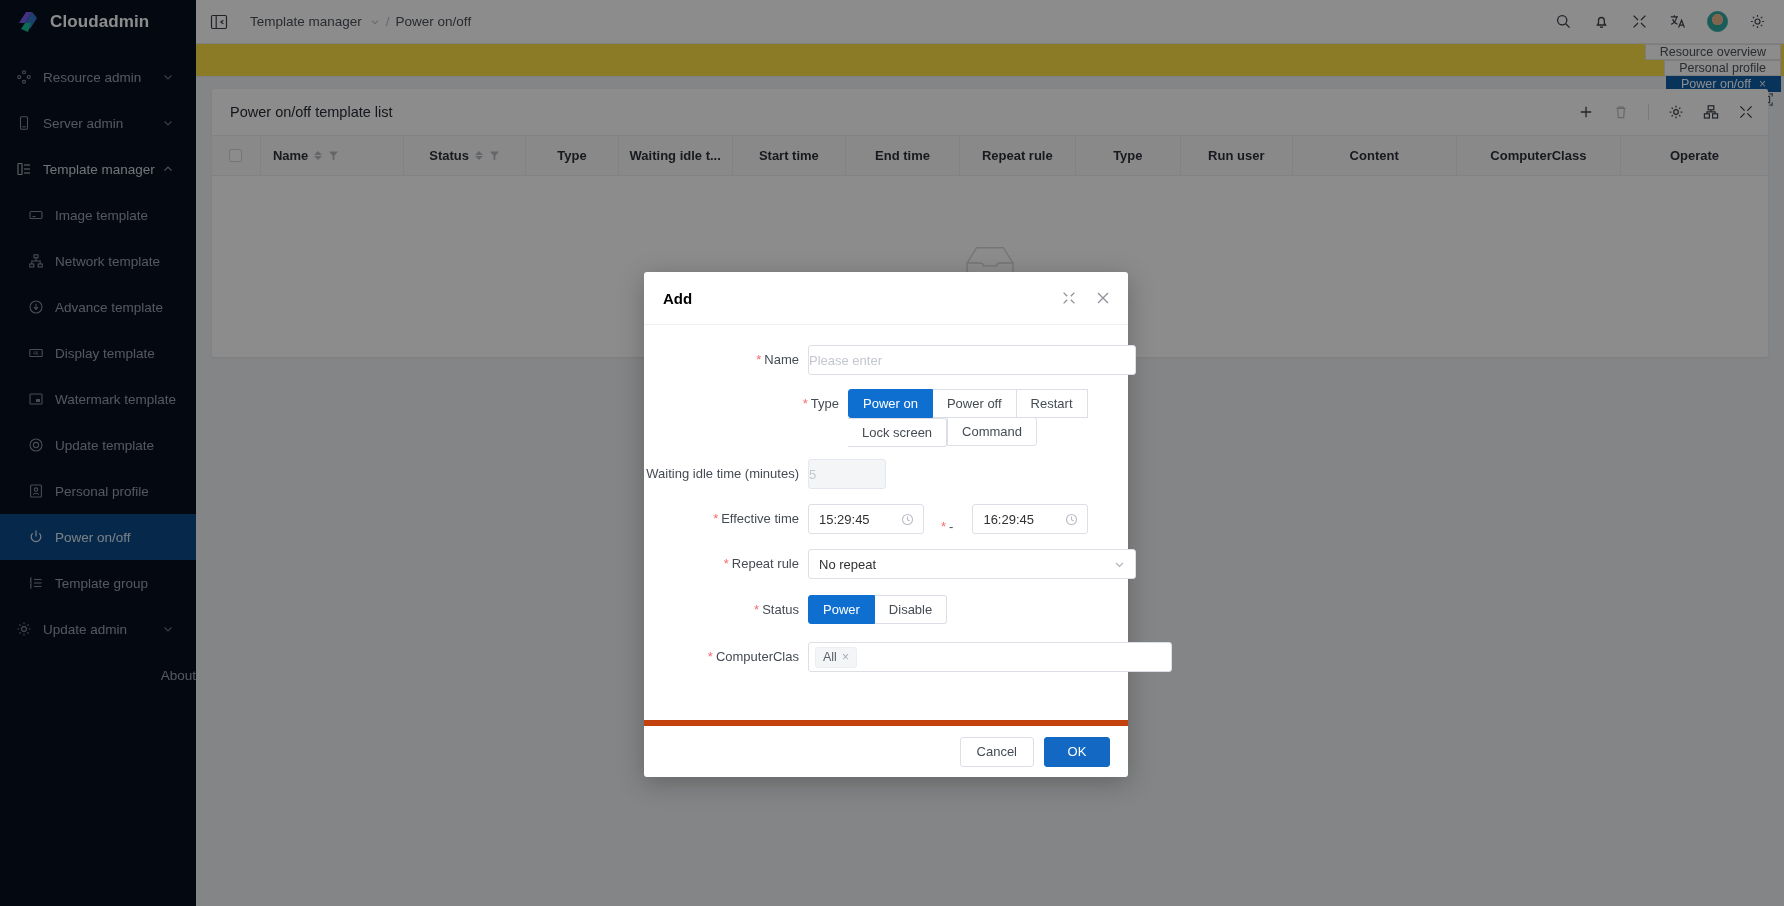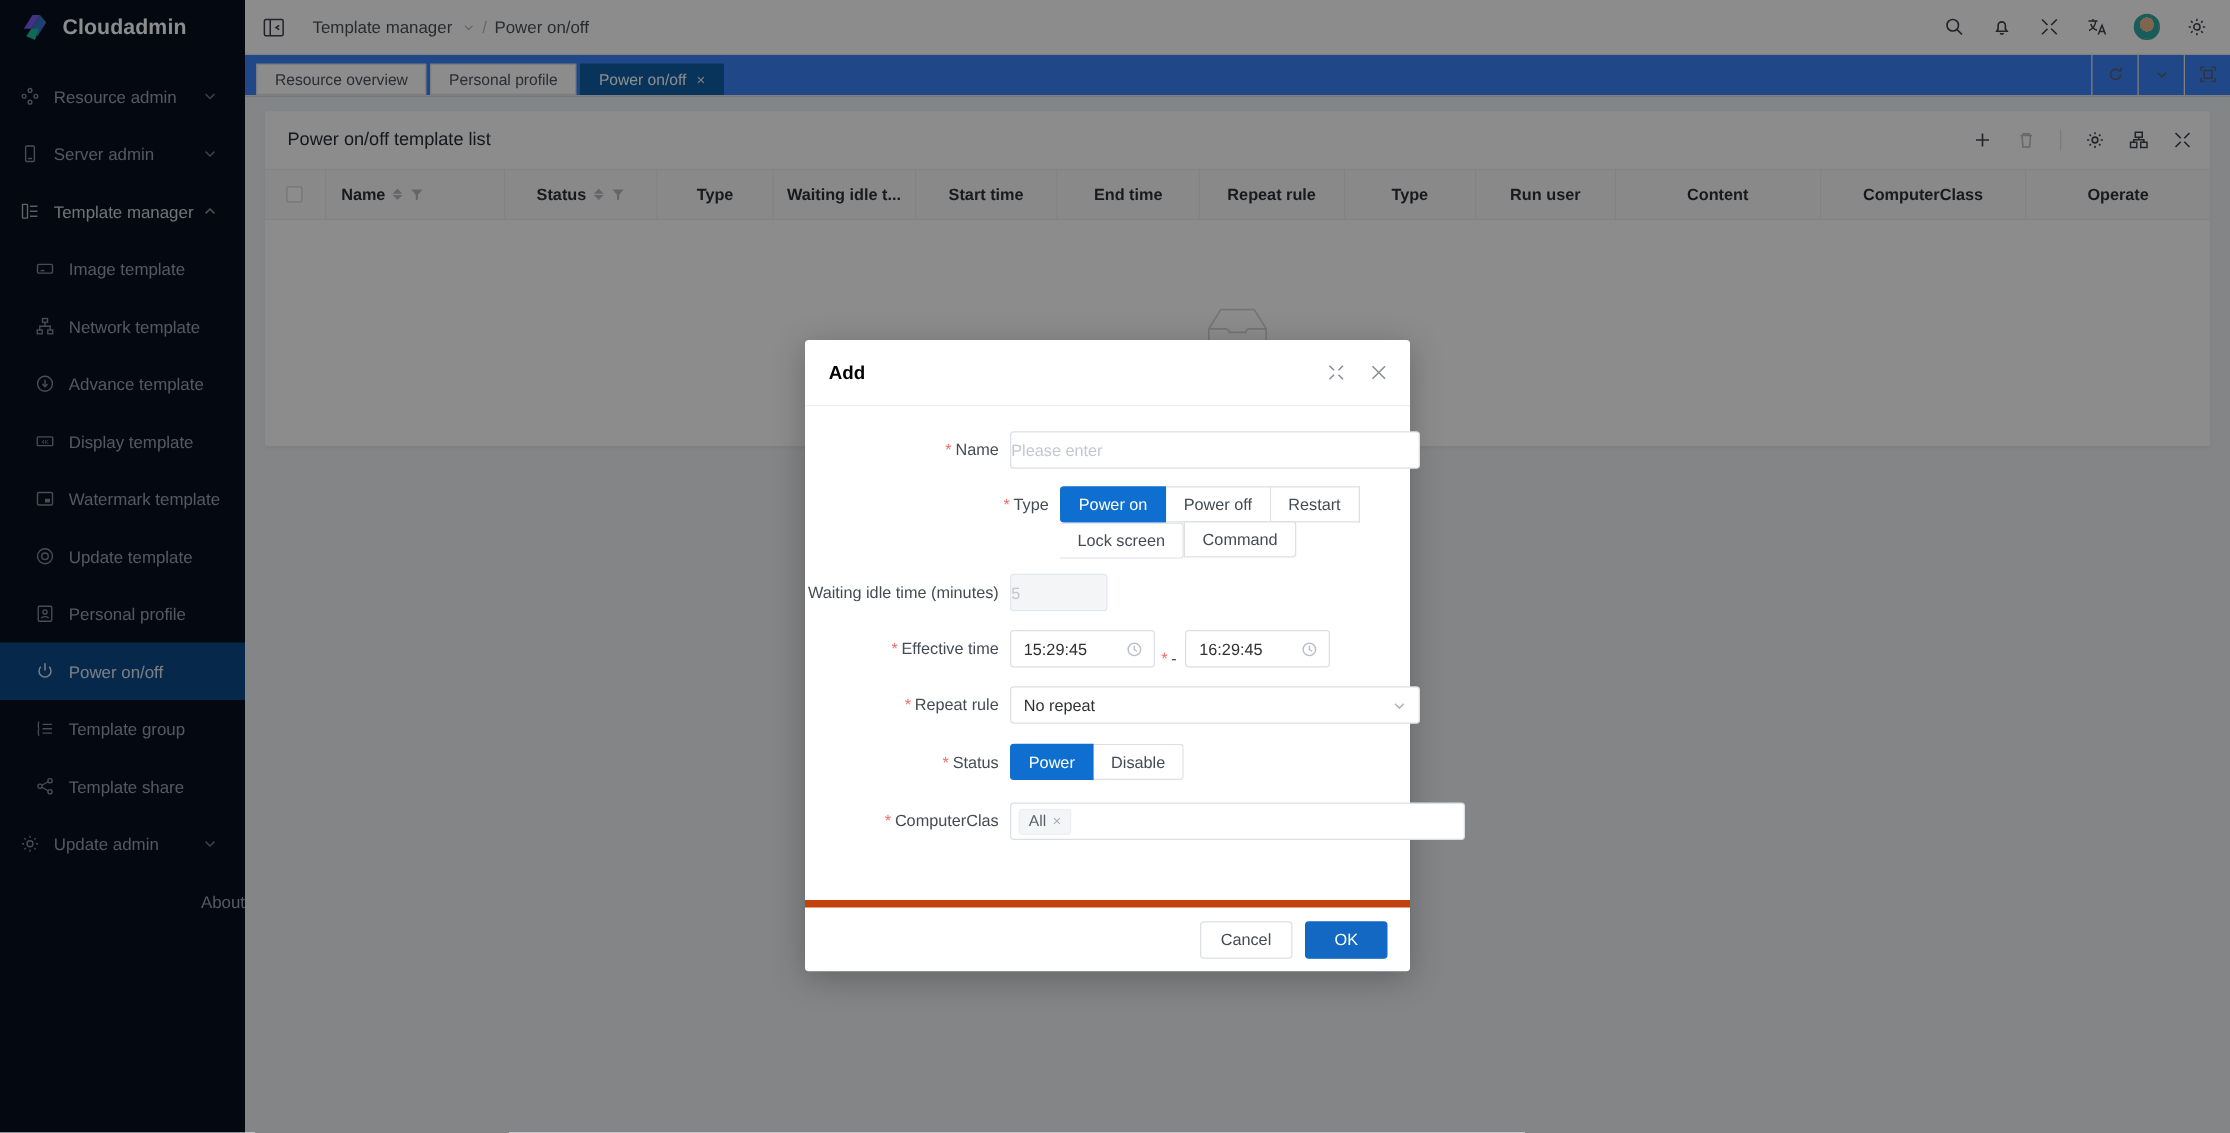--- a/index.html
+++ b/index.html
@@ -64,25 +64,26 @@
   .topbar-right { margin-left: auto; display: flex; align-items: center; gap: 21px; }
   .tb-ic { width: 17px; height: 17px; cursor: pointer; display:block; }
   .avatar {
     width: 21px; height: 21px; border-radius: 50%;
     background: radial-gradient(circle at 50% 40%, #e8b98e 0 38%, #2fa9a0 39% 100%);
     border: 1px solid #2fa9a0; cursor: pointer;
   }
 
   
   .tabsbar {
-    height: 33px; background: #3b82f6;
+    height: 33px; background: #fde047;
     display: flex; align-items: flex-end;
     padding-left: 9px;
     border-bottom: 1px solid #e4e7eb;
     position: relative;
+    flex-direction: column;
   }
   .tab {
     height: 25px; padding: 0 14px;
     display: flex; align-items: center; gap: 8px;
     font-size: 12.5px; color: #4d525a;
     border: 1px solid #e0e3e8; background: #fff;
     margin-right: 3px; cursor: pointer;
   }
   .tab.active { background: #0f5fa8; color: #ffffff; border-color: #0f5fa8; }
   .tab .x { font-size: 12px; opacity: .85; }
@@ -182,21 +183,21 @@
   .rbtn:first-child { border-left: 1px solid #dcdfe6; border-radius: 3px 0 0 3px; }
   .rbtn.wrapstart { border-left: 1px solid #dcdfe6; border-radius: 3px 0 0 3px; margin-top: -1px; }
   .rbtn.last { border-radius: 0 3px 3px 0; }
   .rbtn.sel { background: #0f6fd1; border-color: #0f6fd1; color: #ffffff; }
   .timebox {
     position: relative; width: 116px; height: 30px;
     border: 1px solid #dcdfe6; border-radius: 3px; background: #fff;
     display: flex; align-items: center; padding: 0 10px; font-size: 13px; color: #303133;
   }
   .timebox .clock { position: absolute; right: 9px; width: 13px; height: 13px; color: #b8bcc4; }
-  .timerow { display: flex; align-items: flex-end; gap: 0; }
+  .timerow { display: flex; align-items: flex-end; gap: 12px; }
   .dashsep { font-size: 13px; color: #454b54; padding: 0 7px 0 5px; white-space: nowrap; }
   .selectbox {
     position: relative; width: 328px; height: 30px;
     border: 1px solid #dcdfe6; border-radius: 3px; background: #fff;
     display: flex; align-items: center; padding: 0 10px; font-size: 13px; color: #303133;
   }
   .selectbox .caret { position: absolute; right: 9px; width: 13px; height: 13px; color: #b0b4bb; }
   .tagbox {
     width: 364px; min-height: 30px; border: 1px solid #dcdfe6; border-radius: 3px;
     background: #fff; display: flex; align-items: center; padding: 0 6px; gap: 6px;
@@ -345,30 +346,20 @@
       <div class="nav-item sub">
         <svg class="ic" viewBox="0 0 16 16" fill="none" stroke="currentColor" stroke-width="1.1">
           <path d="M3.4 2.5 C2.4 2.5 2.4 8 3.4 8 C2.4 8 2.4 13.5 3.4 13.5"></path>
             <line x1="6" y1="4.5" x2="13.5" y2="4.5"></line>
             <line x1="6" y1="8" x2="13.5" y2="8"></line>
             <line x1="6" y1="11.5" x2="13.5" y2="11.5"></line>
         </svg>
         <span>Template group</span>
       </div>
 
-      <div class="nav-item sub">
-        <svg class="ic" viewBox="0 0 16 16" fill="none" stroke="currentColor" stroke-width="1.1">
-          <circle cx="12" cy="3.6" r="1.7"></circle>
-            <circle cx="12" cy="12.4" r="1.7"></circle>
-            <circle cx="4" cy="8" r="1.7"></circle>
-          <line x1="5.5" y1="7.2" x2="10.5" y2="4.4"></line>
-            <line x1="5.5" y1="8.8" x2="10.5" y2="11.6"></line>
-        </svg>
-        <span>Template share</span>
-      </div>
 
       <div class="nav-item">
         <svg class="ic" viewBox="0 0 16 16" fill="none" stroke="currentColor" stroke-width="1.1">
           <circle cx="8" cy="8" r="2.4"></circle>
           <path d="M8 1.6 v1.6 M8 12.8 v1.6 M1.6 8 h1.6 M12.8 8 h1.6 M3.5 3.5 l1.1 1.1 M11.4 11.4 l1.1 1.1 M12.5 3.5 l-1.1 1.1 M4.6 11.4 l-1.1 1.1"></path>
         </svg>
         <span>Update admin</span>
         <svg class="chev" viewBox="0 0 12 12" fill="none" stroke="currentColor" stroke-width="1.2">
             <path d="M2.5 4.3 L6 7.8 L9.5 4.3"></path>
           </svg>

